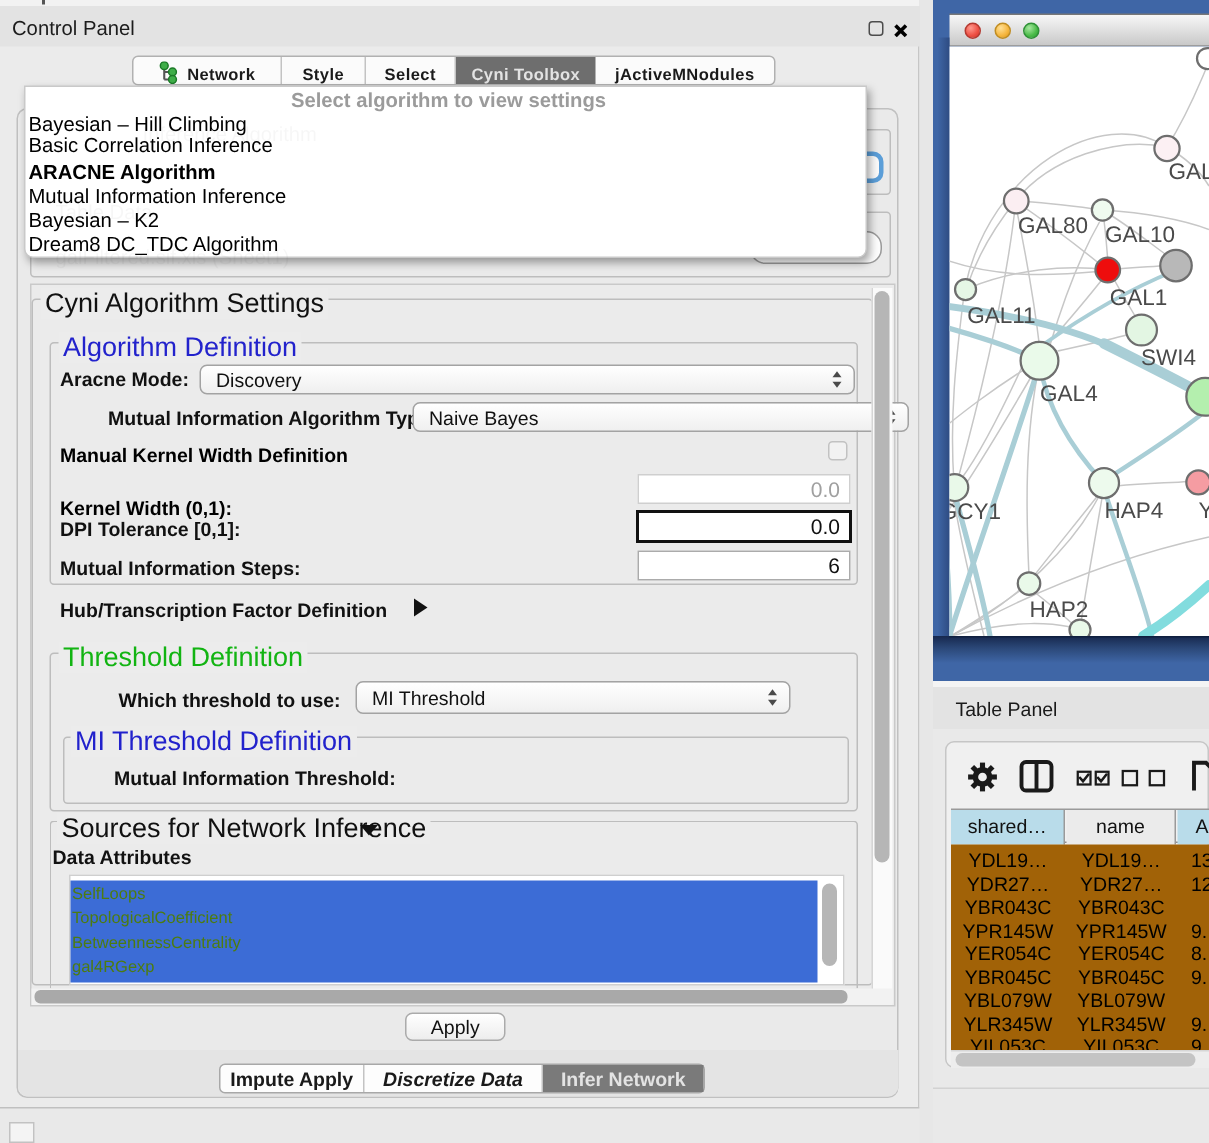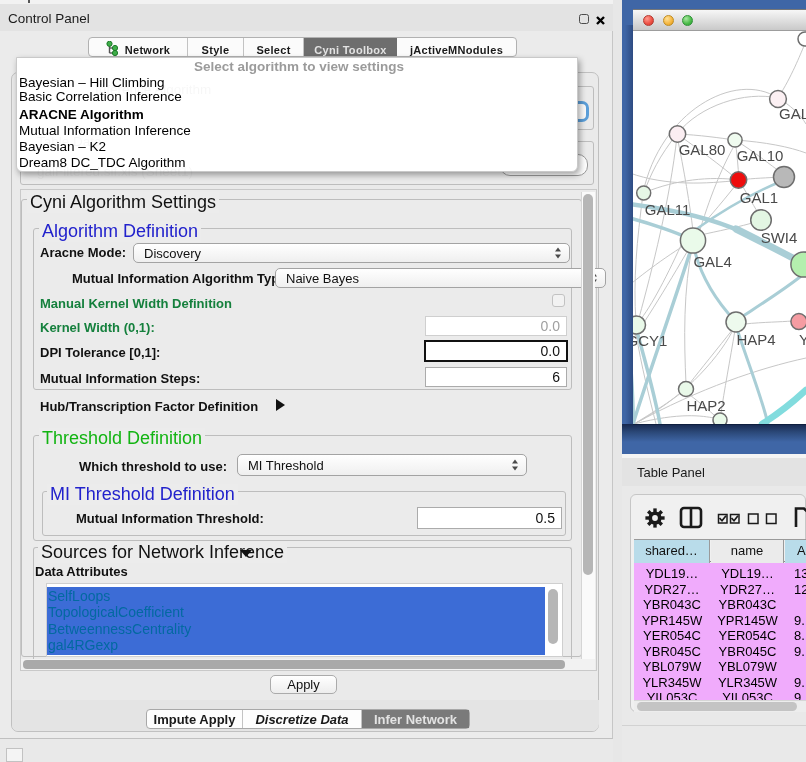--- a/index.html
+++ b/index.html
@@ -36,21 +36,21 @@
 #vsbthumb { left:583px; top:194px; width:10px; height:381px; background:#b6b6b6; border-radius:5px; }
 #hsbtrack { left:21px; top:659px; width:574px; height:11px; background:#f2f2f2; }
 #hsbthumb { left:23px; top:660px; width:542px; height:9px; background:#a9a9a9; border-radius:4px; }
 
 
 .tborder { position:absolute; border:1px solid #bdbdbd; border-radius:3px; }
 .ttitle { position:absolute; font-size:18px; background:#ececec; padding:0 3px; white-space:nowrap; }
 
 
 .lbl { position:absolute; font-size:13px; font-weight:bold; color:#111; white-space:nowrap; }
-.lbl.dis { color:#15803d;text-align:right; }
+.lbl.dis { color:#000000;text-align:right; }
 .combo { position:absolute; height:20px; border:1px solid #a3a3a3; border-radius:5px; background:linear-gradient(#ffffff,#efefef); font-size:13px; color:#111; display:flex; align-items:center; padding-left:10px; }
 .tfield { position:absolute; background:#fff; border:1px solid #ababab; font-size:14px; color:#111; text-align:right; padding:0 6px; display:flex; align-items:center; justify-content:flex-end; }
 .combo .arr { position:absolute; right:7px; top:50%; margin-top:-6px; }
 
 
 #popup { left:16px; top:57px; width:562px; height:115px; background:#fff; border:1px solid #c9c9c9; border-radius:0 0 6px 6px; box-shadow:2px 3px 6px rgba(0,0,0,0.35); z-index:50; }
 #popup .pitem { position:absolute; left:2px; font-size:13.5px; color:#000; white-space:nowrap; }
 #popup .prompt { width:100%; text-align:center; color:#9b9b9b; font-weight:bold; }
 
 
@@ -122,50 +122,49 @@
           <path d="M4,0.5 L7,4.5 L1,4.5 Z" fill="#4a4a4a"></path>
           <path d="M4,11.5 L1,7.5 L7,7.5 Z" fill="#4a4a4a"></path>
         </svg></div>
     <div class="lbl" style="left:40px;top:271px;padding-left:32px;">Mutual Information Algorithm Type:</div>
     <div class="combo" style="left:275px;top:268px;width:331px;">Naive Bayes<svg class="arr" width="8" height="12" viewBox="0 0 8 12">
           <path d="M4,0.5 L7,4.5 L1,4.5 Z" fill="#4a4a4a"></path>
           <path d="M4,11.5 L1,7.5 L7,7.5 Z" fill="#4a4a4a"></path>
         </svg></div>
     <div class="lbl dis" style="left:40px;top:296px;">Manual Kernel Width Definition</div>
     <div class="abs" style="left:552px;top:294px;width:13px;height:13px;border:1px solid #c2c2c2;border-radius:3px;background:#f2f2f2;"></div>
-    <div class="lbl dis" style="left:40px;top:320px;">Kernel Width (0,1):</div>
+    <div class="lbl dis" style="left:40px;top:331px;">Kernel Width (0,1):</div>
     <div class="tfield" style="left:425px;top:316px;width:142px;height:20px;color:#a0a0a0;border-color:#cfcfcf;">0.0</div>
     <div class="lbl" style="left:40px;top:345px;">DPI Tolerance [0,1]:</div>
     <div class="tfield" style="left:424px;top:340px;width:144px;height:22px;border:2px solid #111;">0.0</div>
     <div class="lbl" style="left:40px;top:371px;">Mutual Information Steps:</div>
     <div class="tfield" style="left:425px;top:367px;width:142px;height:20px;">6</div>
 
     <div class="lbl" style="left:40px;top:399px;">Hub/Transcription Factor Definition</div>
     <div class="abs" style="left:276px;top:399px;width:0;height:0;border-left:9px solid #111;border-top:6px solid transparent;border-bottom:6px solid transparent;"></div>
 
     <div class="tborder" style="left:33px;top:435px;width:539px;height:106px;"></div>
     <div class="ttitle" style="left:39px;top:428px;color:#12b412;">Threshold Definition</div>
     <div class="lbl" style="left:79px;top:459px;">Which threshold to use:</div>
     <div class="combo" style="left:237px;top:454px;width:290px;height:22px;">MI Threshold<svg class="arr" width="8" height="12" viewBox="0 0 8 12">
           <path d="M4,0.5 L7,4.5 L1,4.5 Z" fill="#4a4a4a"></path>
           <path d="M4,11.5 L1,7.5 L7,7.5 Z" fill="#4a4a4a"></path>
         </svg></div>
 
     <div class="tborder" style="left:42px;top:491px;width:524px;height:45px;"></div>
     <div class="ttitle" style="left:47px;top:484px;color:#2222cc;">MI Threshold Definition</div>
     <div class="lbl" style="left:48px;top:511px;margin-left:28px;">Mutual Information Threshold:</div>
-    <div class="tfield" style="left:417px;top:507px;width:145px;height:22px;">0.5</div>
 
     <div class="tborder" style="left:33px;top:547px;width:539px;height:112px;border-bottom:none;border-radius:3px 3px 0 0;"></div>
     <div class="ttitle" style="left:38px;top:542px;color:#111;">Sources for Network Inference</div>
     <div class="abs" style="left:240px;top:550px;width:0;height:0;border-top:7px solid #111;border-left:6.5px solid transparent;border-right:6.5px solid transparent;"></div>
     <div class="lbl" style="left:35px;top:564px;">Data Attributes</div>
     <div class="abs" style="left:46px;top:583px;width:517px;height:74px;background:#fff;border:1px solid #cfcfcf;"></div>
     <div class="abs" style="left:47px;top:587px;width:498px;height:68px;background:#3c6cd6;"></div>
-    <div class="abs" style="left:48px;top:588px;font-size:14px;color:#0369a1;line-height:16.4px;">SelfLoops<br>TopologicalCoefficient<br>BetweennessCentrality<br>gal4RGexp</div>
+    <div class="abs" style="left:48px;top:588px;font-size:11px;color:#4d7c0f;line-height:16.4px;">SelfLoops<br>TopologicalCoefficient<br>BetweennessCentrality<br>gal4RGexp</div>
     <div class="abs" style="left:548px;top:589px;width:10px;height:55px;background:#b6b6b6;border-radius:5px;"></div>
 
     <div class="abs" id="vsbtrack"></div>
     <div class="abs" id="vsbthumb"></div>
     <div class="abs" id="hsbtrack"></div>
     <div class="abs" id="hsbthumb"></div>
 
     <div class="abs" style="left:12px;top:700px;width:587px;height:31px;background:#e4e4e4;border-radius:0 0 7px 7px;"></div>
     <div class="abs" id="applybtn">Apply</div>
 
@@ -320,21 +319,21 @@
           <path d="M97.5,13 l2.5,2.8 l4,-5"></path>
         </g>
         <path d="M162,22 v-18.5 h8 l4,4" fill="none" stroke="#1a1a1a" stroke-width="2.6"></path>
       </svg>
     </div>
     <div class="abs" style="left:12px;top:81px;width:172px;height:23px;border-top:1px solid #9a9a9a;border-bottom:1px solid #8d8d8d;">
       <div class="abs" style="left:0;top:0;width:76px;height:23px;background:#b9dcea;border-right:1px solid #9a9a9a;text-align:center;font-size:13px;line-height:22px;color:#111;">shared…</div>
       <div class="abs" style="left:77px;top:0;width:73px;height:23px;background:#ebebeb;border-right:1px solid #9a9a9a;text-align:center;font-size:13px;line-height:22px;color:#111;">name</div>
       <div class="abs" style="left:151px;top:0;width:21px;height:23px;background:#b9dcea;font-size:13px;line-height:22px;color:#111;padding-left:12px;">A</div>
     </div>
-    <div class="abs" style="left:12px;top:105px;width:172px;height:137px;background:#f0abfc;overflow:hidden;font-size:13px;color:#000;padding-top:5px;">
+    <div class="abs" style="left:12px;top:105px;width:172px;height:137px;background:#a16207;overflow:hidden;font-size:13px;color:#000;padding-top:5px;">
       <div style="position:absolute;left:0;top:3px;width:76px;text-align:center;line-height:15.5px;">YDL19…<br>YDR27…<br>YBR043C<br>YPR145W<br>YER054C<br>YBR045C<br>YBL079W<br>YLR345W<br>YIL053C</div>
       <div style="position:absolute;left:77px;top:3px;width:73px;text-align:center;line-height:15.5px;">YDL19…<br>YDR27…<br>YBR043C<br>YPR145W<br>YER054C<br>YBR045C<br>YBL079W<br>YLR345W<br>YIL053C</div>
       <div style="position:absolute;left:160px;top:3px;width:20px;line-height:15.5px;">13<br>12<br>&nbsp;<br>9.<br>8.<br>9.<br>&nbsp;<br>9.<br>9.</div>
     </div>
     <div class="abs" style="left:12px;top:242px;width:172px;height:12px;background:#ededed;border-top:1px solid #d6d6d6;">
       <div class="abs" style="left:3px;top:1px;width:160px;height:9px;background:#c4c4c4;border-radius:5px;"></div>
     </div>
   </div>
 
   <div class="abs" style="left:6px;top:748px;width:17px;height:14px;background:#f4f4f4;border:1px solid #c2c2c2;"></div>

